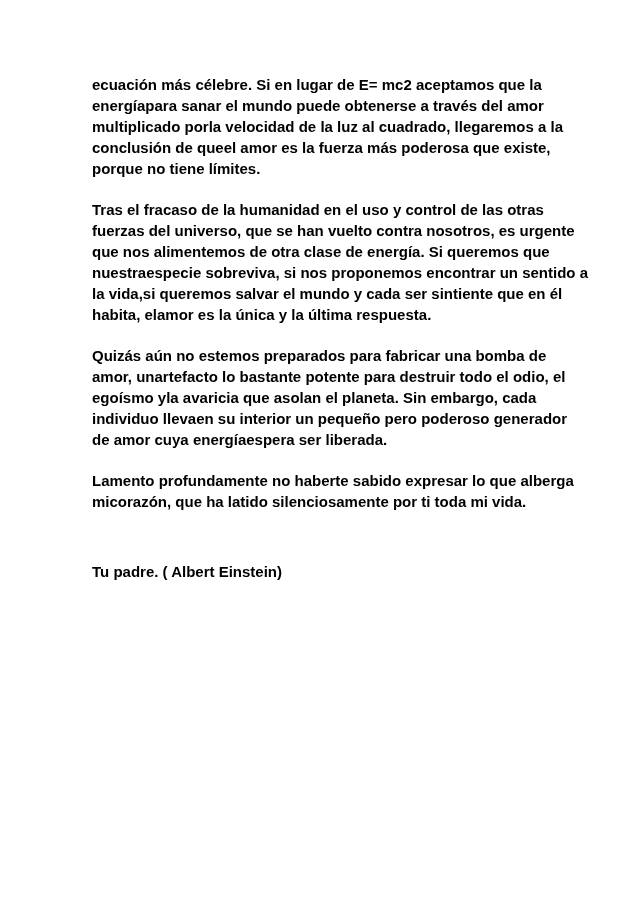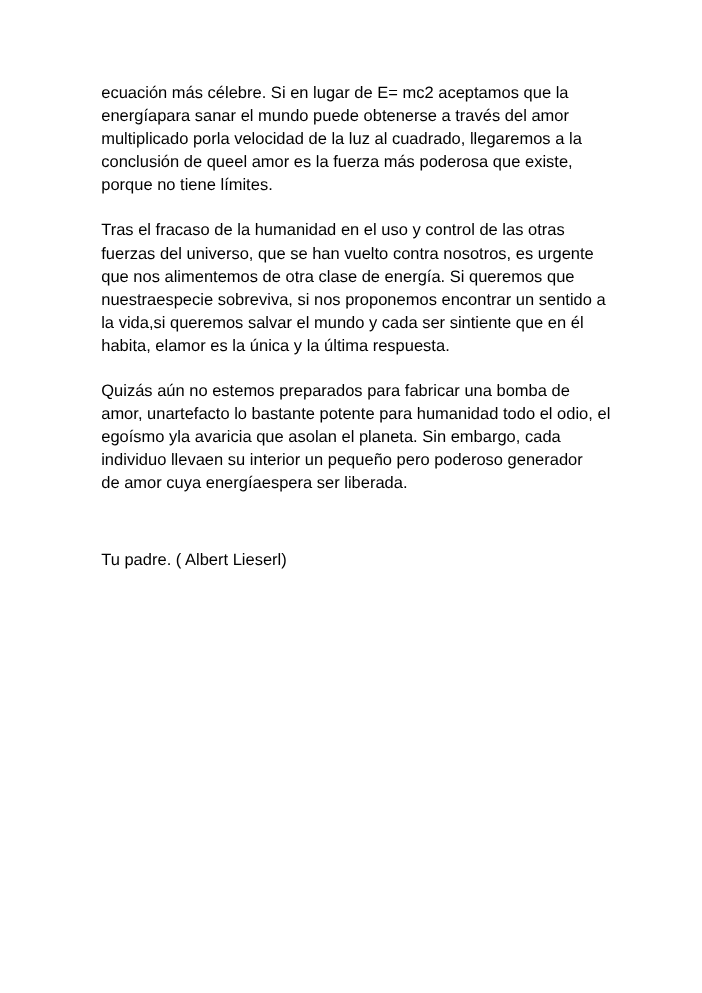--- a/index.html
+++ b/index.html
@@ -7,20 +7,21 @@
     padding: 0;
     background: #ffffff;
   }
   .page {
     position: relative;
     width: 638px;
     height: 803px;
     background: #ffffff;
     overflow: hidden;
     font-family: "Liberation Sans", "DejaVu Sans", sans-serif;
+    font-weight: bold;
   }
   .content {
     position: absolute;
     left: 92px;
     top: 74px;
     width: 470px;
     color: #000000;
     font-size: 15px;
     line-height: 21px;
     letter-spacing: 0px;
@@ -49,20 +50,22 @@
 multiplicado porla velocidad de la luz al cuadrado, llegaremos a la
 conclusión de queel amor es la fuerza más poderosa que existe,
 porque no tiene límites.</p>
         <p class="para">Tras el fracaso de la humanidad en el uso y control de las otras
 fuerzas del universo, que se han vuelto contra nosotros, es urgente
 que nos alimentemos de otra clase de energía. Si queremos que
 nuestraespecie sobreviva, si nos proponemos encontrar un sentido a
 la vida,si queremos salvar el mundo y cada ser sintiente que en él
 habita, elamor es la única y la última respuesta.</p>
         <p class="para">Quizás aún no estemos preparados para fabricar una bomba de
-amor, unartefacto lo bastante potente para humanidad todo el odio, el
+amor, unartefacto lo bastante potente para destruir todo el odio, el
 egoísmo yla avaricia que asolan el planeta. Sin embargo, cada
 individuo llevaen su interior un pequeño pero poderoso generador
 de amor cuya energíaespera ser liberada.</p>
+        <p class="para">Lamento profundamente no haberte sabido expresar lo que alberga
+micorazón, que ha latido silenciosamente por ti toda mi vida.</p>
       </div>
-    <p class="signature">Tu padre. ( Albert Lieserl)</p>
+    <p class="signature">Tu padre. ( Albert Einstein)</p>
   </div>
 </div>
 
 </body></html>

